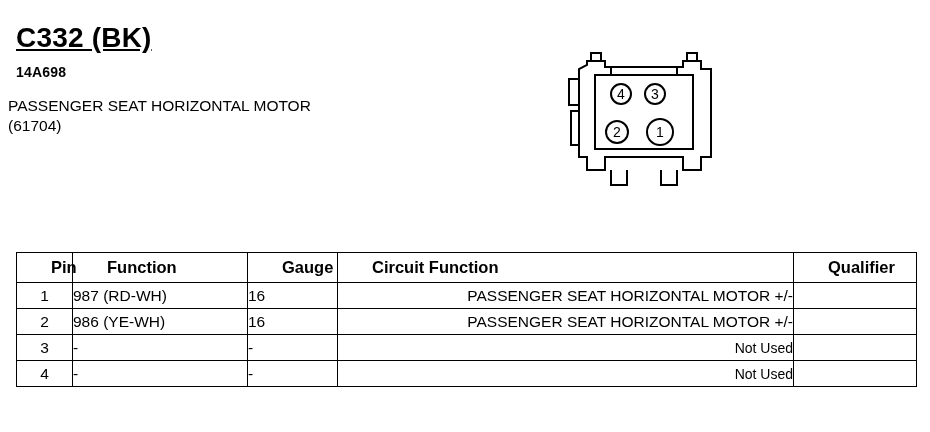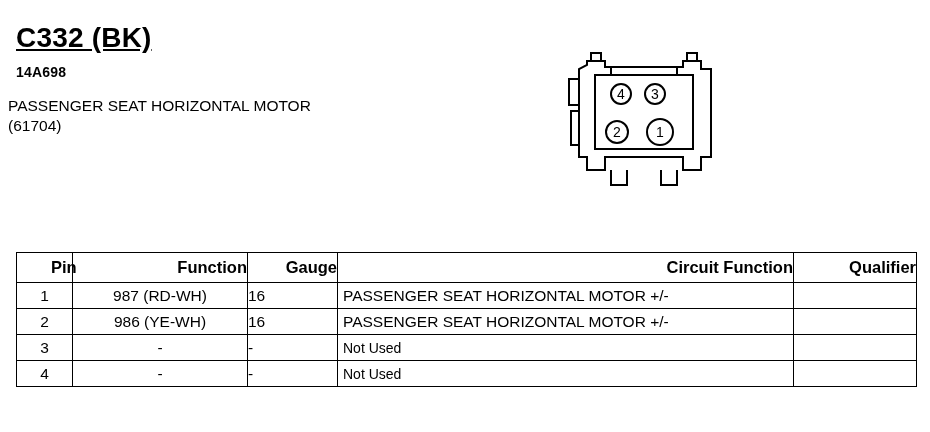--- a/index.html
+++ b/index.html
@@ -64,28 +64,28 @@
   #pin-table th, #pin-table td {
     border: 1px solid #000000;
     padding: 0;
     height: 25px;
     font-size: 15.5px;
     vertical-align: middle;
   }
   #pin-table thead th {
     font-weight: bold;
     font-size: 16.5px;
-    text-align: right;
+    text-align: left;
     height: 29px;
     padding-left: 34px;
   }
   #pin-table td.c-pin { text-align: center; }
-  #pin-table td.c-circuit { text-align: center; }
+  #pin-table td.c-circuit { }
   #pin-table td.c-gauge { text-align: left; }
-  #pin-table td.c-func { text-align: left; padding-left: 5px; }
+  #pin-table td.c-func { text-align: right; padding-left: 5px; }
   #pin-table td.c-qual { text-align: center; }
   #pin-table td.func-small { font-size: 14px; }
   .col-pin     { width: 56px; }
   .col-circuit { width: 175px; }
   .col-gauge   { width: 90px; }
   .col-func    { width: 456px; }
   .col-qual    { width: 123px; }
 </style>
 </head>
 <body>

